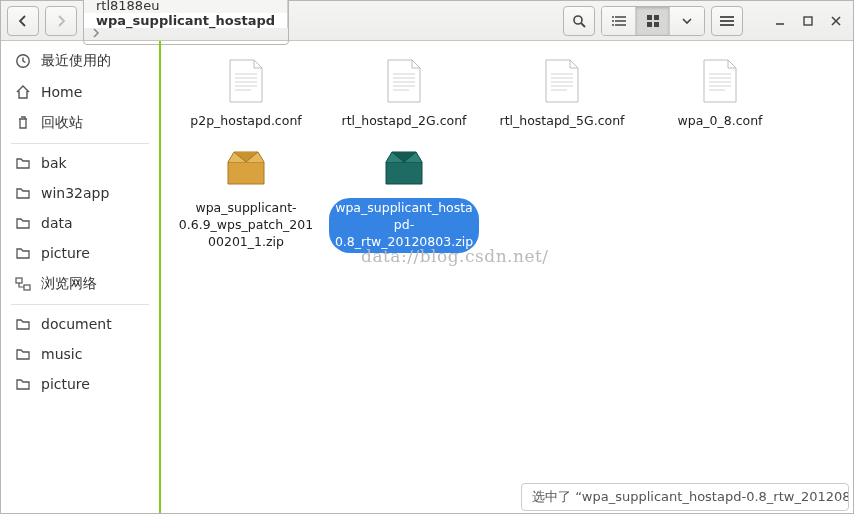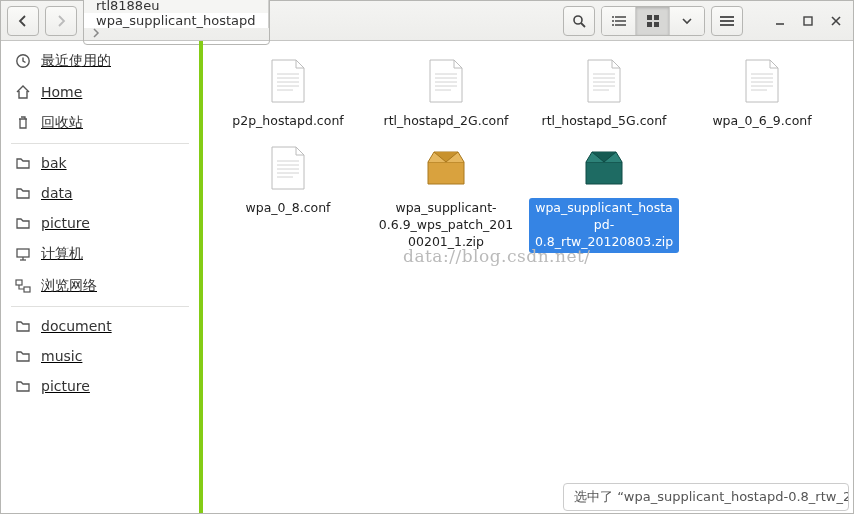--- a/index.html
+++ b/index.html
@@ -5,40 +5,40 @@
   * { box-sizing: border-box; margin: 0; padding: 0; font-family: "DejaVu Sans", "WenQuanYi Micro Hei", sans-serif; }
   body { width: 854px; height: 514px; background: #fff; overflow: hidden; }
   .window { width: 854px; height: 514px; display: flex; flex-direction: column; border: 1px solid #b6b6b3; }
 
   
   .toolbar { height: 40px; background: linear-gradient(#f4f4f2,#ededeb); border-bottom: 1px solid #c5c5c3; display: flex; align-items: center; padding: 0 6px; gap: 6px; }
   .btn { height: 30px; min-width: 32px; border: 1px solid #b6b6b3; border-radius: 4px; background: linear-gradient(#fafaf8,#eeeeec); display: flex; align-items: center; justify-content: center; cursor: pointer; color: #444; }
   .btn.disabled { color: #bbb; }
   .pathbar { display: flex; height: 48px; border: 1px solid #b6b6b3; border-radius: 4px; overflow: hidden; flex-direction: column; }
   .pathbar .seg { padding: 0 12px; display: flex; align-items: center; font-size: 13px; color: #333; background: #f5f5f3; border-right: 1px solid #cfcfcd; cursor: pointer; }
-  .pathbar .seg.active { background: #fff; font-weight: 400; }
+  .pathbar .seg.active { background: #fff; font-weight: 700; }
   .chev { padding: 0 8px; display: flex; align-items: center; color: #888; }
   .toolgroup { display: flex; height: 30px; border: 1px solid #b6b6b3; border-radius: 4px; overflow: hidden; }
   .toolgroup .tbtn { width: 34px; display: flex; align-items: center; justify-content: center; border-right: 1px solid #cfcfcd; background: linear-gradient(#fafaf8,#eeeeec); cursor: pointer; color:#444; }
   .toolgroup .tbtn:last-child { border-right: none; }
   .toolgroup .tbtn.active { background: #d7d7d5; box-shadow: inset 0 1px 3px rgba(0,0,0,.2); }
   .spacer { flex: 1; }
 
   
   .body { flex: 1; display: flex; overflow: hidden; }
-  .sidebar { width: 202px; border-right: 4px solid #84cc16; overflow-y: auto; padding-top: 4px; text-decoration: underline; }
+  .sidebar { width: 160px; border-right: 2px solid #84cc16; overflow-y: auto; padding-top: 4px; }
   .sidebar .item { display: flex; align-items: center; gap: 10px; padding: 7px 14px; font-size: 14px; color: #333; cursor: pointer; }
   .sidebar hr { border: none; border-top: 1px solid #e0e0de; margin: 4px 10px; }
 
   .content { flex: 1; position: relative; overflow: hidden; }
   .iconview { padding: 16px 10px; display: flex; flex-wrap: wrap; gap: 12px 8px; align-content: flex-start; }
   .fileitem { width: 150px; display: flex; flex-direction: column; align-items: center; text-align: center; cursor: pointer; }
   .fileitem .thumb { width: 48px; height: 48px; display: flex; align-items: center; justify-content: center; }
   .fileitem .label { margin-top: 6px; font-size: 12.5px; color: #222; padding: 2px 4px; border-radius: 3px; line-height: 1.35; word-break: break-word; }
-  .fileitem.selected .label { background: #3584e4; color: #fff; }
+  .fileitem.selected .label { background: #3584e4; color: #fff; border-radius: 21px; }
 
   .watermark { position: absolute; left: 200px; top: 205px; color: #bababa; font-size: 17px; font-family: "DejaVu Serif", serif; letter-spacing: .5px; }
   .watermark2 { position: absolute; right: 4px; bottom: 30px; font-size: 32px; font-weight: bold; font-style: italic; }
   .watermark2 .a { color: #c00; }
   .watermark2 .b { color: #444; }
 
   .statusbar { position: absolute; left: 180px; right: 0; bottom: 0; height: 28px; border: 1px solid #ccc; border-radius: 4px; margin: 0 4px 2px 180px; background: #fff; font-size: 13px; color: #555; display: flex; align-items: center; padding: 0 10px; overflow: hidden; white-space: nowrap; }
 
   
   .ico { width:16px; height:16px; display:inline-flex; align-items:center; justify-content:center; }
@@ -173,39 +173,37 @@
               </svg>
             </span>
             <span>bak</span>
           </div>
           <div class="item">
             <span class="ico">
               <svg width="16" height="16" viewBox="0 0 16 16">
                 <path d="M2 4 H6 L8 6 H14 V13 H2 Z" stroke="#555" stroke-width="1.3" fill="none"></path>
               </svg>
             </span>
+            <span>win32app</span>
+          </div>
+          <div class="item">
+            <span class="ico">
+              <svg width="16" height="16" viewBox="0 0 16 16">
+                <path d="M2 4 H6 L8 6 H14 V13 H2 Z" stroke="#555" stroke-width="1.3" fill="none"></path>
+              </svg>
+            </span>
             <span>data</span>
           </div>
           <div class="item">
             <span class="ico">
               <svg width="16" height="16" viewBox="0 0 16 16">
                 <path d="M2 4 H6 L8 6 H14 V13 H2 Z" stroke="#555" stroke-width="1.3" fill="none"></path>
               </svg>
             </span>
             <span>picture</span>
-          </div>
-          <div class="item">
-            <span class="ico">
-              <svg width="16" height="16" viewBox="0 0 16 16">
-                <rect x="2" y="3" width="12" height="8" stroke="#555" stroke-width="1.3" fill="none"></rect>
-                <line x1="5" y1="14" x2="11" y2="14" stroke="#555" stroke-width="1.3"></line>
-                <line x1="8" y1="11" x2="8" y2="14" stroke="#555" stroke-width="1.3"></line>
-              </svg>
-            </span>
-            <span>计算机</span>
           </div>
           <div class="item">
             <span class="ico">
               <svg width="16" height="16" viewBox="0 0 16 16">
                 <rect x="1" y="2" width="6" height="5" stroke="#555" stroke-width="1.2" fill="none"></rect>
                 <rect x="9" y="9" width="6" height="5" stroke="#555" stroke-width="1.2" fill="none"></rect>
                 <path d="M4 7 V11 H9" stroke="#555" stroke-width="1.2" fill="none"></path>
               </svg>
             </span>
             <span>浏览网络</span>
@@ -297,36 +295,20 @@
                 <path d="M28 2 V10 H36" fill="none" stroke="#bcbcbc"></path>
                 <g stroke="#d2d2d2">
                   <line x1="9" y1="16" x2="31" y2="16"></line>
                   <line x1="9" y1="20" x2="31" y2="20"></line>
                   <line x1="9" y1="24" x2="31" y2="24"></line>
                   <line x1="9" y1="28" x2="31" y2="28"></line>
                   <line x1="9" y1="32" x2="25" y2="32"></line>
                 </g>
               </svg>
             </div>
-            <div class="label">wpa_0_6_9.conf</div>
-          </div>
-          <div class="fileitem">
-            <div class="thumb">
-              <svg width="40" height="46" viewBox="0 0 40 46">
-                <path d="M4 2 H28 L36 10 V44 H4 Z" fill="#fff" stroke="#bcbcbc"></path>
-                <path d="M28 2 V10 H36" fill="none" stroke="#bcbcbc"></path>
-                <g stroke="#d2d2d2">
-                  <line x1="9" y1="16" x2="31" y2="16"></line>
-                  <line x1="9" y1="20" x2="31" y2="20"></line>
-                  <line x1="9" y1="24" x2="31" y2="24"></line>
-                  <line x1="9" y1="28" x2="31" y2="28"></line>
-                  <line x1="9" y1="32" x2="25" y2="32"></line>
-                </g>
-              </svg>
-            </div>
             <div class="label">wpa_0_8.conf</div>
           </div>
           <div class="fileitem">
             <div class="thumb">
               <svg width="44" height="40" viewBox="0 0 44 40">
                 <path d="M4 14 H40 V36 H4 Z" fill="#d9a23e" stroke="#a9781e"></path>
                 <path d="M4 14 L10 4 H34 L40 14" fill="#e6b75e" stroke="#a9781e"></path>
                 <path d="M10 4 L22 14 L34 4" fill="#c8922e" stroke="#a9781e"></path>
               </svg>
             </div>

